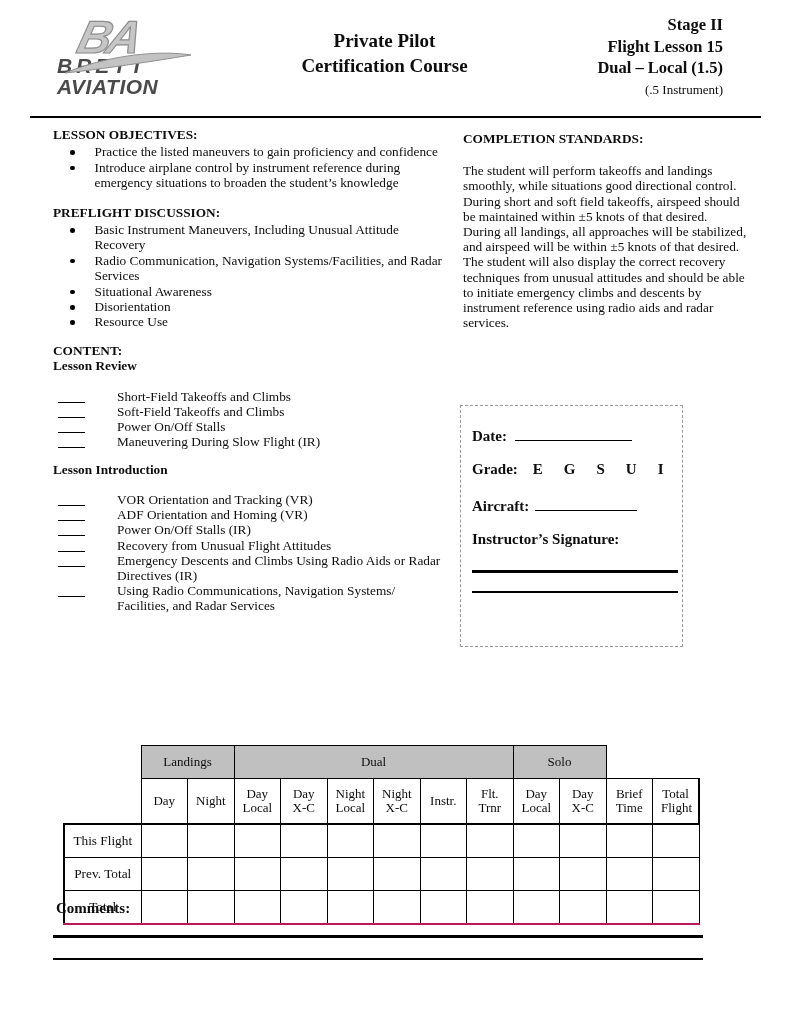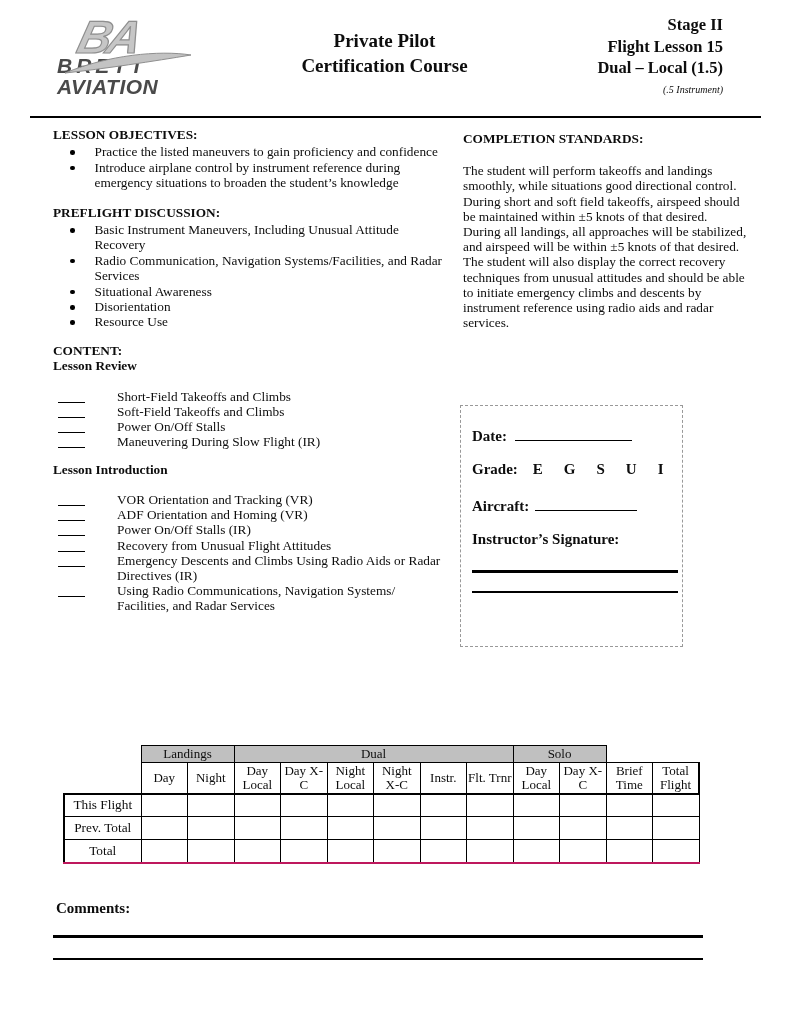--- a/index.html
+++ b/index.html
@@ -12,21 +12,21 @@
   .monogram {
     font-style:italic; font-weight:900; font-size:46px; line-height:46px;
     letter-spacing:-4px; color:#c6c6c6; -webkit-text-stroke:1.2px #8f8f8f;
     text-shadow:0 0 1px #999; transform:skewX(-14deg); margin-left:22px; position:relative; z-index:2;
   }
   .swoosh { position:absolute; left:6px; top:36px; z-index:1; }
   .logo-line1 { font-style:italic; font-weight:bold; font-size:21px; line-height:21px; letter-spacing:4px; color:#4a4a4a; margin-top:-5px; }
   .logo-line2 { font-style:italic; font-weight:bold; font-size:21px; line-height:21px; letter-spacing:0.5px; color:#4a4a4a; }
   .course-title { position:absolute; left:0; right:22px; top:28px; text-align:center; font-weight:bold; font-size:19px; line-height:25px; }
   .lesson-info { position:absolute; right:68px; top:14px; text-align:right; font-weight:bold; font-size:16.5px; line-height:21.5px; }
-  .lesson-info .inst { font-weight:normal; font-size:10px;font-style:italic; }
+  .lesson-info .inst { font-weight:normal; font-size:13px; }
   .rule { position:absolute; left:30px; top:116px; width:731px; height:2px; background:#000; }
 
   
   .col-left  { position:absolute; left:53px; top:127px; width:396px; font-size:13.3px; line-height:15.4px; }
   .col-right { position:absolute; left:463px; top:131px; width:288px; font-size:13.3px; line-height:15.2px; }
   .section-h { font-weight:bold; }
   .sub-h { font-weight:bold; }
   .sp  { margin-top:14px; }
   .sp2 { margin-top:13px; }
   .sp3 { margin-top:12px; }
@@ -51,21 +51,21 @@
   .date-blank { width:117px; margin-left:8px; }
   .acft-blank { width:102px; margin-left:6px; }
   .grades { display:inline-flex; gap:21px; margin-left:15px; }
   .sig-line { height:2.5px; background:#000; width:206px; margin-top:18px; }
   .sig-line.second { margin-top:18px; }
   .gb-row.sig-label { margin-bottom:0; }
   .gb-row.student { margin-top:14px; margin-bottom:0; }
 
   
   .flight-table { position:absolute; left:63px; top:745px; border-collapse:collapse; table-layout:fixed; width:635px; }
-  .flight-table td { font-size:13px; text-align:center; vertical-align:middle; padding:0; }
+  .flight-table td { font-size:13px; text-align:center; vertical-align:middle; padding:8px; }
   .flight-table tr.grp  { height:17px; }
   .flight-table tr.cols { height:31px; }
   .flight-table tr.data { height:23px;margin-top:14px; }
   .flight-table td.g   { background:#c0c0c0; border:1px solid #000; }
   .flight-table td.h   { border:1px solid #000; border-bottom:2px solid #000; line-height:14px; }
   .flight-table td.nob { border:none; background:#fff; }
   .flight-table td.lab { border:1px solid #000; border-left:2px solid #000; font-size:13.3px; }
   .flight-table tr.cols td:last-child,
   .flight-table tr.data td:last-child { border-right:2px solid #000; }
   .flight-table tr.data td.cell { border:1px solid #000; }

